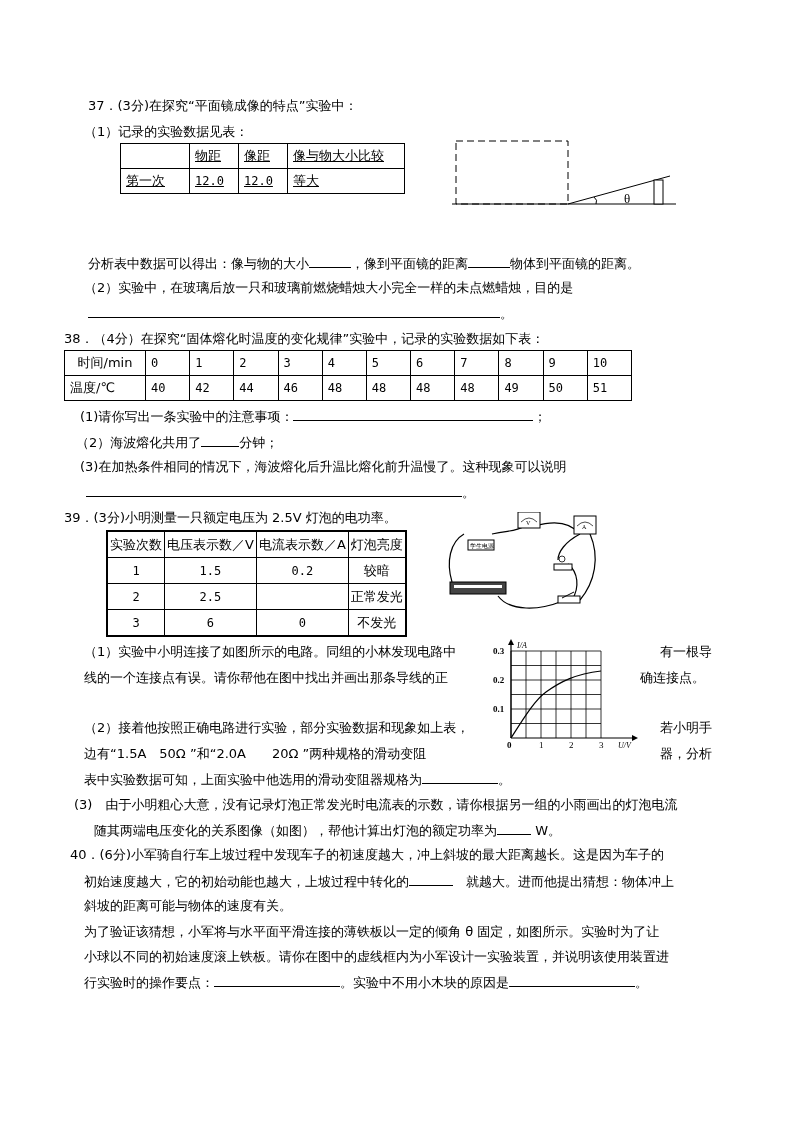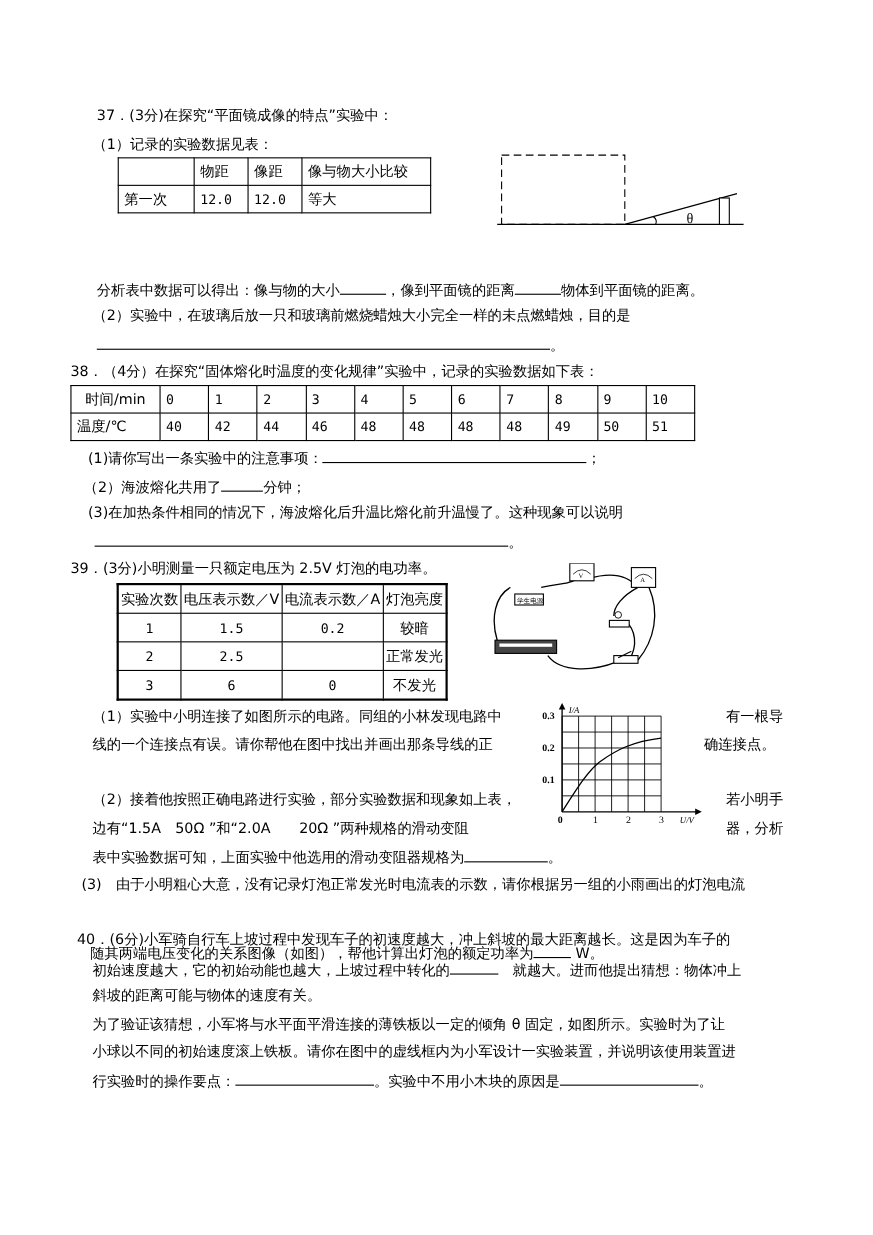--- a/index.html
+++ b/index.html
@@ -14,21 +14,21 @@
   table.t3 td{text-align:center;padding:0 2px;height:25px;}
   .num{font-family:"DejaVu Sans Mono","Liberation Mono",monospace;font-size:12px;}
   svg text{font-family:"Liberation Serif",serif;}
 </style>
 </head>
 <body>
 
 <div class="abs" style="left:88px;top:98px;">37．(3分)在探究“平面镜成像的特点”实验中：</div>
 <div class="abs" style="left:84px;top:124px;">（1）记录的实验数据见表：</div>
 
-<table class="t1" style="left:107px;top:143px;width:285px;">
+<table class="t1" style="left:120px;top:143px;width:285px;text-decoration:underline;">
   <tbody>
       <tr style="height:25px;">
     <td style="width:58px;"></td>
     <td style="width:38px;">物距</td>
     <td style="width:38px;">像距</td>
     <td>像与物大小比较</td>
   </tr>
   <tr style="height:14px;">
     <td>第一次</td>
     <td class="num">12.0</td>
@@ -211,21 +211,21 @@
 </svg>
 
 <div class="abs" style="left:84px;top:720px;">（2）接着他按照正确电路进行实验，部分实验数据和现象如上表，</div>
 <div class="abs" style="left:660px;top:720px;">若小明手</div>
 <div class="abs" style="left:84px;top:746px;">边有“1.5A　50Ω ”和“2.0A　　20Ω ”两种规格的滑动变阻</div>
 <div class="abs" style="left:660px;top:746px;">器，分析</div>
 <div class="abs" style="left:84px;top:771px;">
   <span>表中实验数据可知，上面实验中他选用的滑动变阻器规格为</span><span class="blank" style="width:76px;"></span><span>。</span>
 </div>
 <div class="abs" style="left:74px;top:797px;">(3)　由于小明粗心大意，没有记录灯泡正常发光时电流表的示数，请你根据另一组的小雨画出的灯泡电流</div>
-<div class="abs" style="left:82px;top:822px;margin-top:36px;">
+<div class="abs" style="left:94px;top:822px;">
   <span>随其两端电压变化的关系图像（如图），帮他计算出灯泡的额定功率为</span><span class="blank" style="width:34px;"></span><span> W。</span>
 </div>
 
 <div class="abs" style="left:70px;top:847px;">40．(6分)小军骑自行车上坡过程中发现车子的初速度越大，冲上斜坡的最大距离越长。这是因为车子的</div>
 <div class="abs" style="left:84px;top:873px;">
   <span>初始速度越大，它的初始动能也越大，上坡过程中转化的</span><span class="blank" style="width:44px;"></span><span>　就越大。进而他提出猜想：物体冲上</span>
 </div>
 <div class="abs" style="left:84px;top:898px;">斜坡的距离可能与物体的速度有关。</div>
 <div class="abs" style="left:84px;top:924px;">为了验证该猜想，小军将与水平面平滑连接的薄铁板以一定的倾角 θ 固定，如图所示。实验时为了让</div>
 <div class="abs" style="left:84px;top:949px;">小球以不同的初始速度滚上铁板。请你在图中的虚线框内为小军设计一实验装置，并说明该使用装置进</div>

